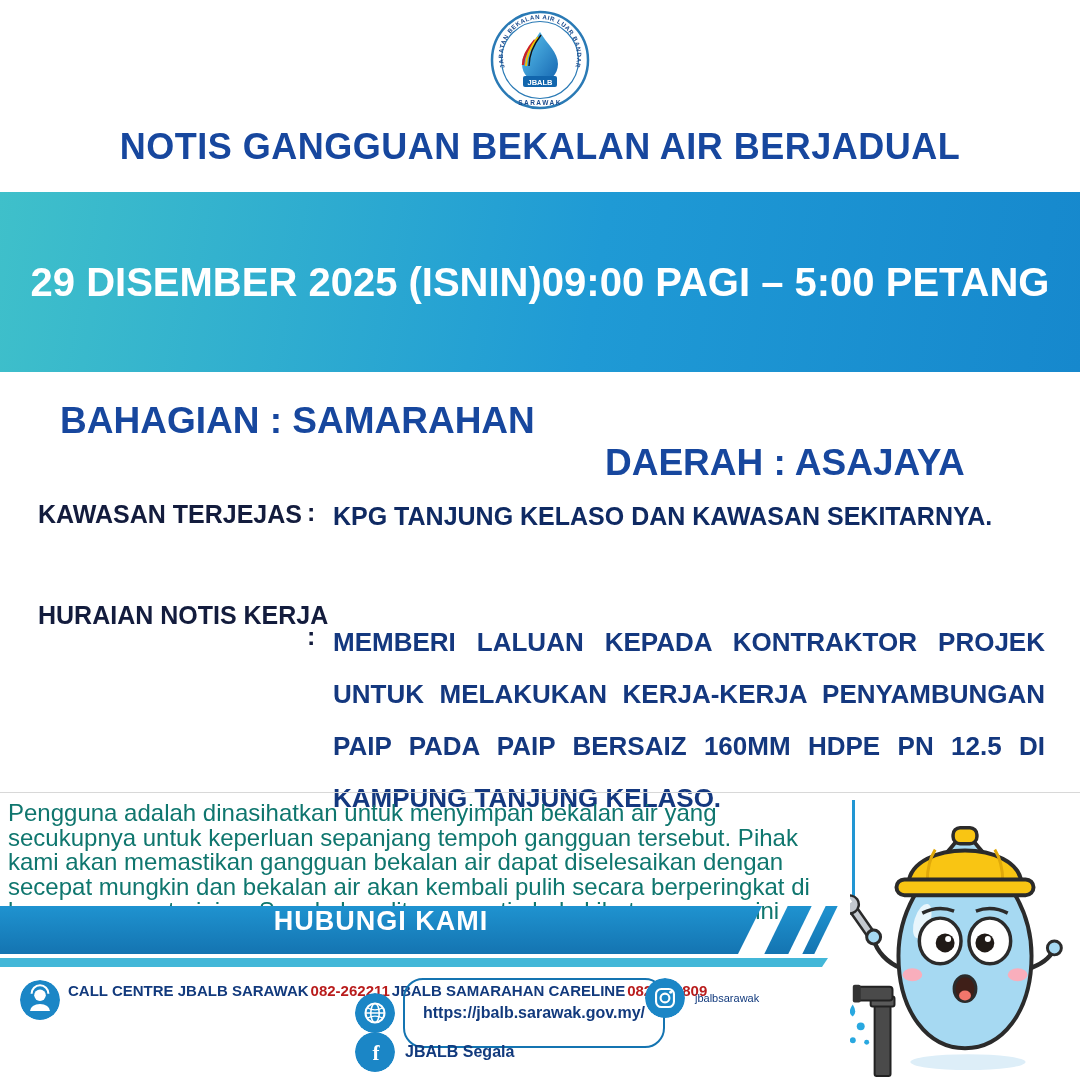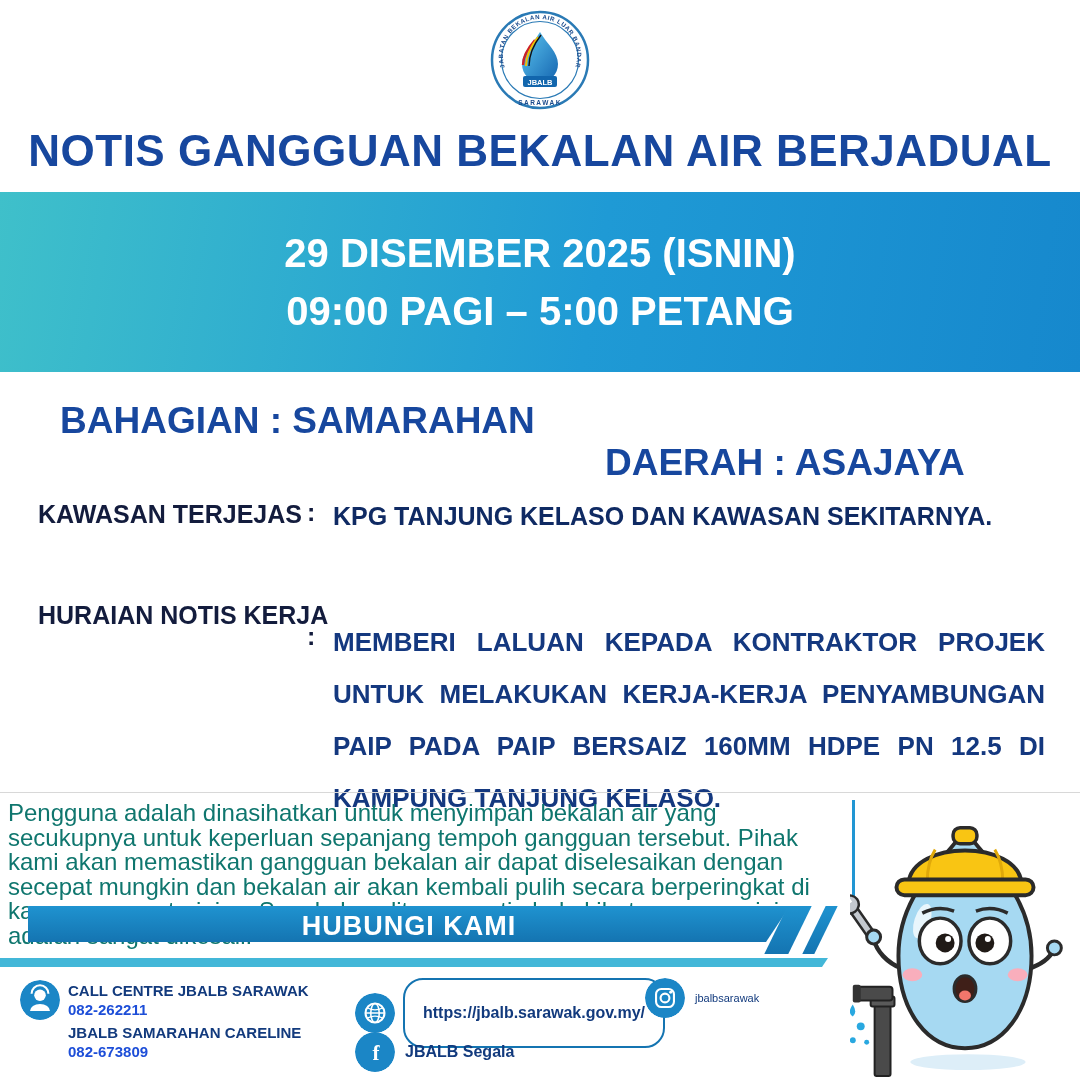--- a/index.html
+++ b/index.html
@@ -3,25 +3,25 @@
 <meta charset="utf-8">
 <style>
   * { box-sizing: border-box; }
   html,body { margin:0; padding:0; background:#ffffff; }
   body { width:1080px; height:1080px; font-family:"Liberation Sans", sans-serif; }
   #page { position:relative; width:1080px; height:1080px; background:#ffffff; overflow:hidden; }
 
   .logo { position:absolute; top:10px; left:490px; width:100px; height:100px; }
 
   .title { position:absolute; top:126px; left:0; width:1080px; text-align:center;
-           font-size:44px; font-weight:bold; color:#17479e; letter-spacing:0.5px; }
+           font-size:36px; font-weight:bold; color:#17479e; letter-spacing:0.5px; }
 
   .banner { position:absolute; top:192px; left:0; width:1080px; height:180px;
             background:linear-gradient(100deg,#3fc0ca 0%, #1f9ad5 55%, #1688cd 100%);
-            display:flex; flex-direction:column; justify-content:center; align-items:center;
+            display:flex; flex-direction:row; justify-content:center; align-items:center;
             color:#ffffff; font-weight:bold; font-size:40px; line-height:58px; }
 
   .region { position:absolute; font-size:37px; font-weight:bold; color:#17479e; }
   .region.bahagian { left:60px;  top:400px; }
   .region.daerah   { left:605px; top:400px;margin-top:42px; }
 
   .field-label { position:absolute; font-size:25px; font-weight:bold; color:#131c3d; }
   .field-colon { position:absolute; font-size:25px; font-weight:bold; color:#131c3d; }
   .kawasan-label { left:38px; top:500px; }
   .kawasan-colon { left:307px; top:498px; }
@@ -33,40 +33,40 @@
                    font-size:26px; font-weight:bold; color:#14387f;
                    line-height:52px; text-align:justify; }
 
   .hr-light { position:absolute; left:0; top:792px; width:1080px; height:1px; background:#d8d8d8; }
 
   .advisory { position:absolute; left:8px; top:801px; width:840px;
               font-size:24px; color:#0f766e; line-height:24.5px; }
 
   .v-divider { position:absolute; left:852px; top:800px; width:3px; height:102px; background:#2196d3; }
 
-  .contact-bar { position:absolute; left:0; top:906px; width:762px; height:36px;
+  .contact-bar { position:absolute; left:0; top:906px; width:762px; height:48px;
                  background:linear-gradient(180deg,#1f93d0,#1474b1);
                  clip-path:polygon(0 0, 100% 0, calc(100% - 24px) 100%, 0 100%);
-                 display:flex; align-items:flex-end; justify-content:center;
-                 color:#ffffff; font-size:27px; font-weight:bold; letter-spacing:1px;margin-left:28px; }
+                 display:flex; align-items:flex-start; justify-content:center;
+                 color:#ffffff; font-size:27px; font-weight:bold; letter-spacing:1px; }
   .bar-stripe { position:absolute; top:906px; height:48px; background:linear-gradient(180deg,#1f93d0,#1474b1);
                 transform:skewX(-26deg); }
   .bar-stripe.s1 { left:776px; width:24px; }
   .bar-stripe.s2 { left:814px; width:12px; }
   .contact-bar-sub { position:absolute; left:0; top:958px; width:828px; height:9px;
                      background:#43b7d8;
                      clip-path:polygon(0 0, 100% 0, calc(100% - 6px) 100%, 0 100%); }
 
   .footer { position:absolute; left:0; top:972px; width:860px; height:108px; }
   .icon-circle { width:40px; height:40px; border-radius:50%; flex:0 0 auto; }
 
   .cc-group   { position:absolute; left:20px; top:8px; display:flex; gap:8px; }
-  .cc-texts   { display:flex; flex-direction:column; gap:2px; padding-top:2px; }
+  .cc-texts   { display:flex; flex-direction:row; gap:2px; padding-top:2px; }
   .cc-label   { font-size:15px; font-weight:bold; color:#123a7d; }
-  .cc-number  { font-size:15px; font-weight:bold; color:#1d4ed8; margin-bottom:4px; }
+  .cc-number  { font-size:15px; font-weight:bold; color:#b91c1c; margin-bottom:4px; }
 
   .web-group  { position:absolute; left:355px; top:6px; display:flex; align-items:center; gap:8px; }
   .web-pill   { border:2px solid #1474b1; border-radius:20px; padding:24px 18px;
                 font-size:16px; font-weight:bold; color:#123a7d; }
 
   .fb-group   { position:absolute; left:355px; top:60px; display:flex; align-items:center; gap:10px; }
   .fb-label   { font-size:16px; font-weight:bold; color:#123a7d; }
 
   .ig-group   { position:absolute; left:645px; top:6px; display:flex; align-items:center; gap:10px; }
   .ig-label   { font-size:11px; font-weight:normal; color:#123a7d;text-align:center; }

